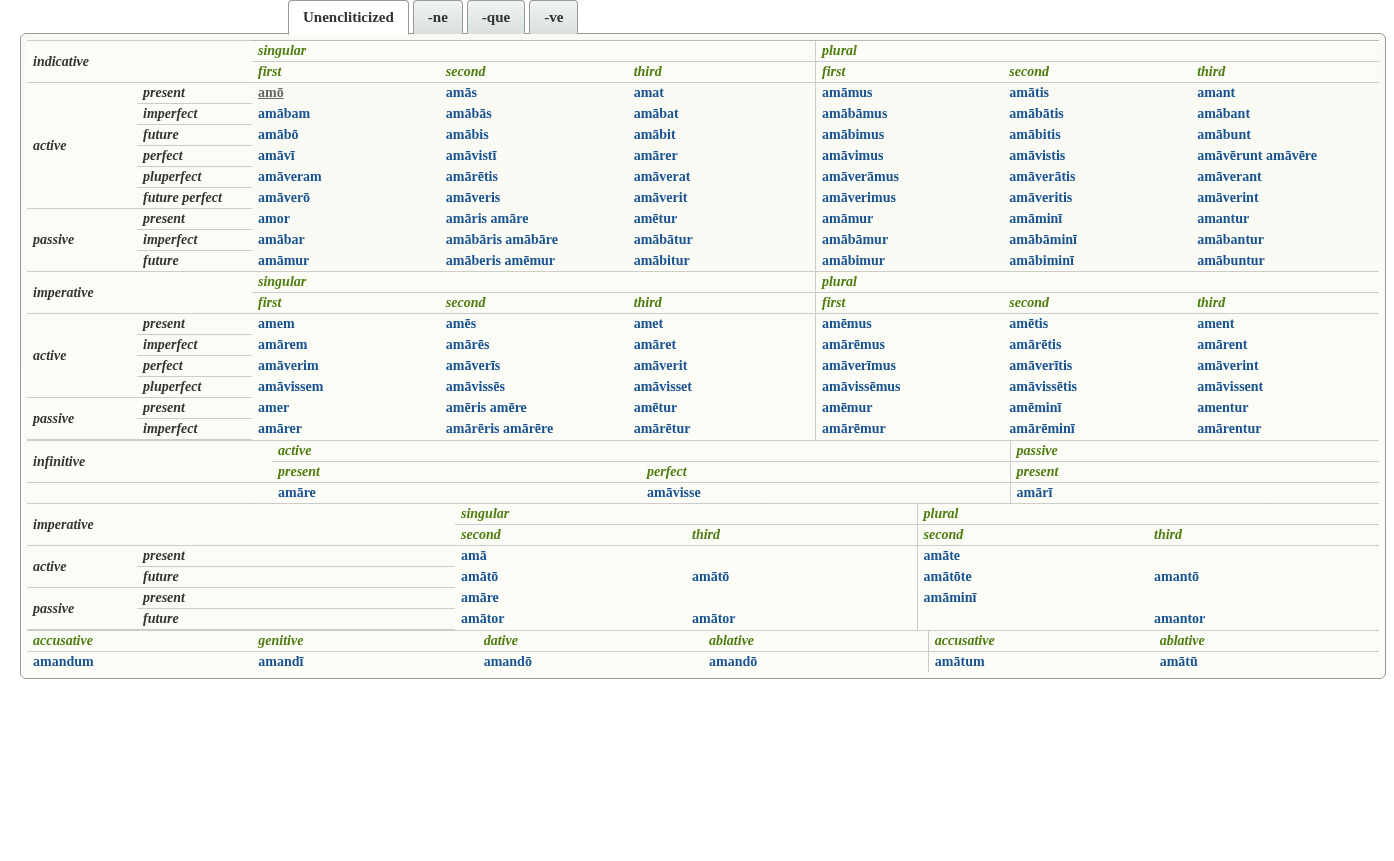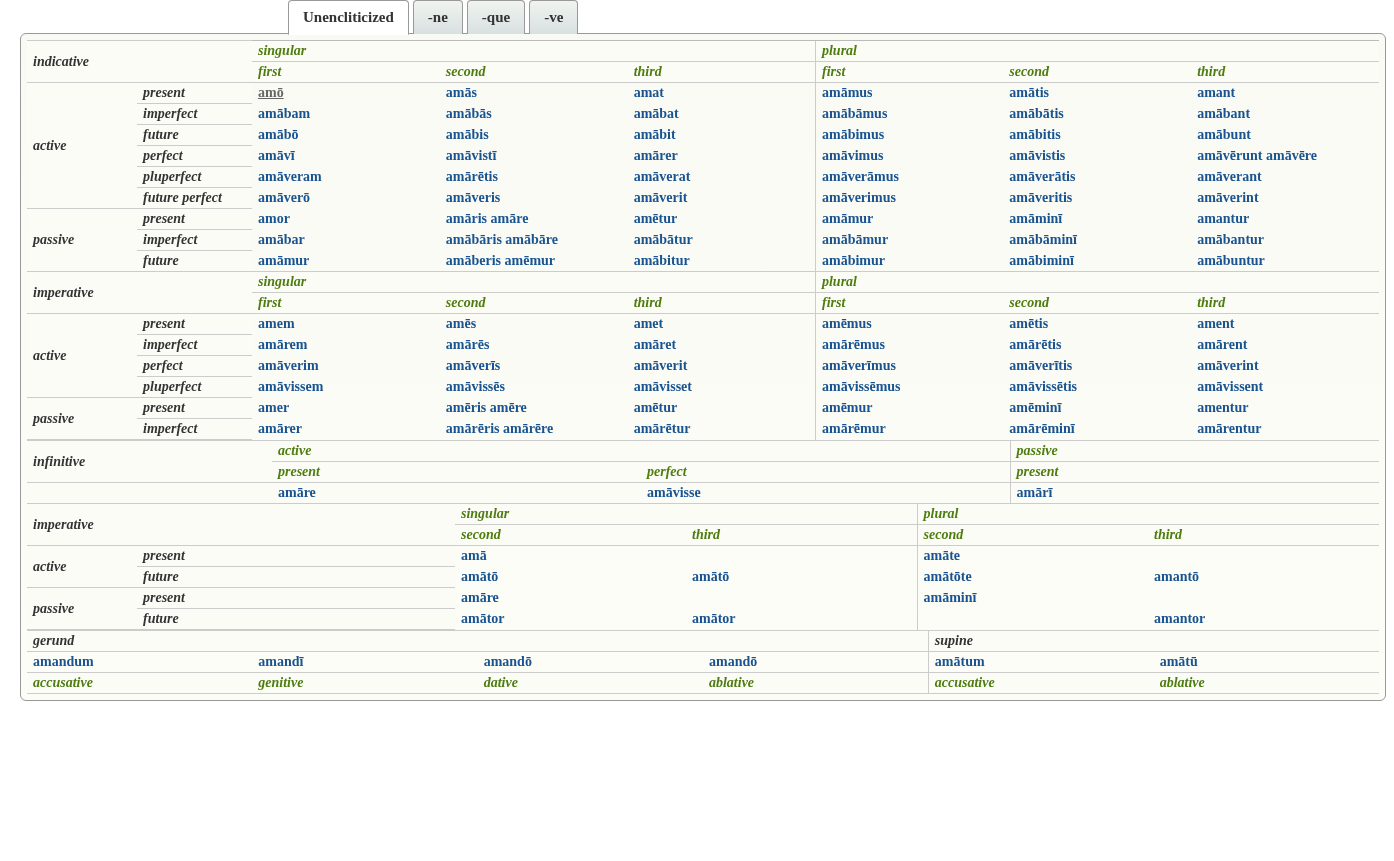--- a/index.html
+++ b/index.html
@@ -350,35 +350,31 @@
 <table>
 <colgroup>
         <col>
         <col>
         <col>
         <col>
         <col>
         <col>
       </colgroup>
 <tbody>
-        <tr>
-  <th class="rowhdr" colspan="4">gerund</th>
-  <th class="rowhdr sep-left" colspan="2">supine</th>
+<tr>
+  <th class="hdr">accusative</th>
+  <th class="hdr">genitive</th>
+  <th class="hdr">dative</th>
+  <th class="hdr">ablative</th>
+  <th class="hdr sep-left">accusative</th>
+  <th class="hdr">ablative</th>
 </tr>
 <tr>
   <td class="cell">amandum</td>
   <td class="cell">amandī</td>
   <td class="cell">amandō</td>
   <td class="cell">amandō</td>
   <td class="cell sep-left">amātum</td>
   <td class="cell">amātū</td>
 </tr>
-<tr>
-  <th class="hdr">accusative</th>
-  <th class="hdr">genitive</th>
-  <th class="hdr">dative</th>
-  <th class="hdr">ablative</th>
-  <th class="hdr sep-left">accusative</th>
-  <th class="hdr">ablative</th>
-</tr>
 </tbody>
     </table>
 </div>
 
 </body></html>

